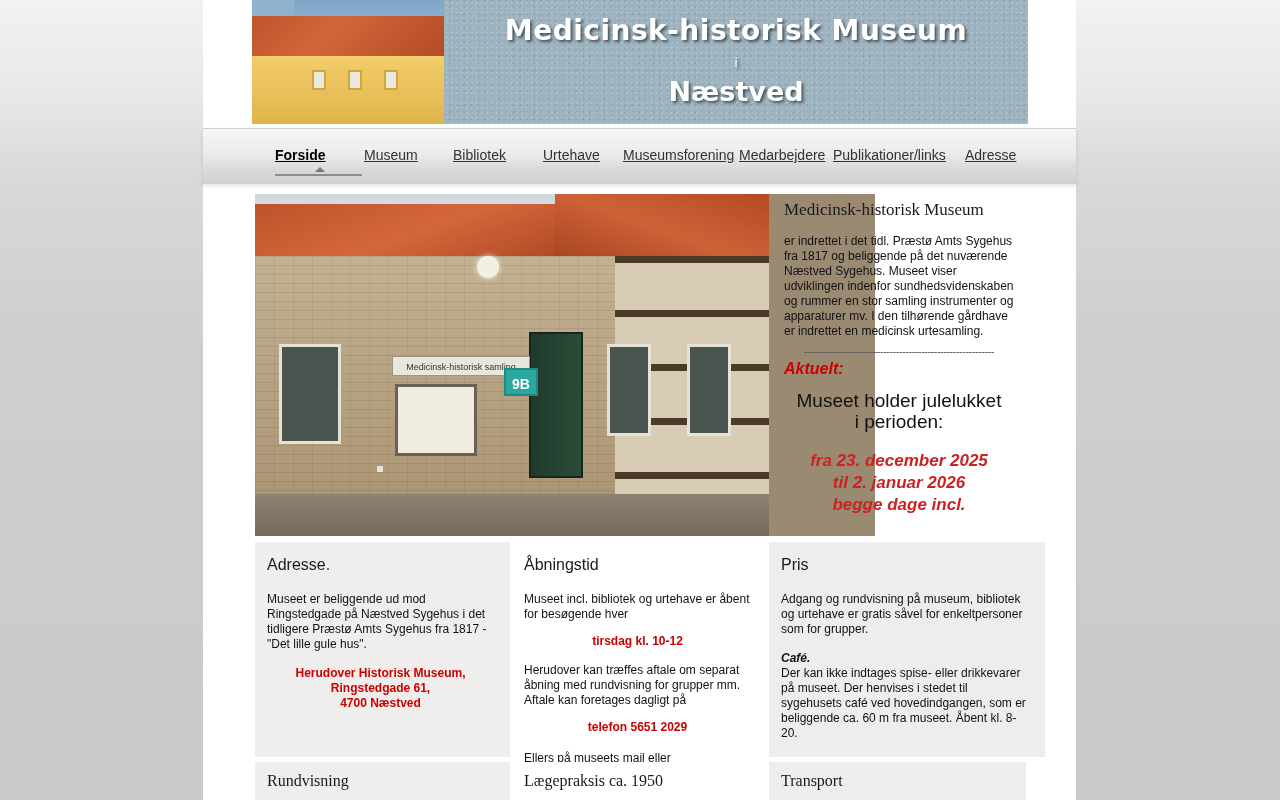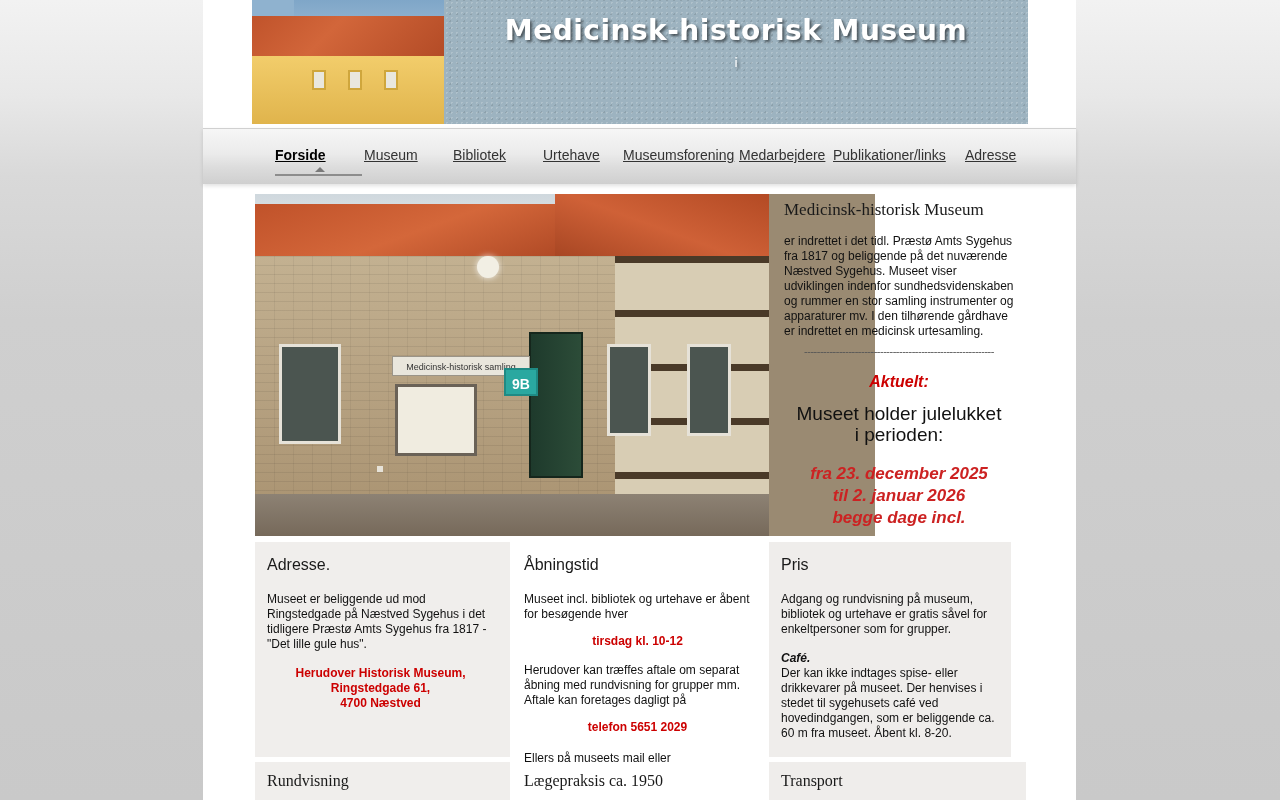--- a/index.html
+++ b/index.html
@@ -164,22 +164,22 @@
     font-size: 17px; font-weight: normal; color: #1a1a1a;
   }
   .intro p.body {
     margin: 0; font-size: 12px; line-height: 15px; color: #111;
   }
   .intro .divider {
     margin: 6px 0 2px 0; font-size: 11px; color: #555; letter-spacing: -0.5px;
     text-align: center; overflow: hidden; white-space: nowrap;
   }
   .intro .aktuelt {
-    text-align: center; color: #cc0000; font-weight: bold; font-style: italic;
-    font-size: 16px; margin: 16px 0 12px 0;
+    text-align: left; color: #cc0000; font-weight: bold; font-style: italic;
+    font-size: 16px; margin: 3px 0 12px 0;
   }
   .intro .julelukket {
     text-align: center; font-size: 19px; color: #111; line-height: 21px; margin-bottom: 18px;
   }
   .intro .dates {
     text-align: center; color: #cc2222; font-weight: bold; font-style: italic;
     font-size: 17px; line-height: 22px;
   }
 
   
@@ -194,21 +194,21 @@
   }
   .card h3 {
     margin: 0 0 18px 0;
     font-family: Liberation Sans, sans-serif;
     font-size: 16px; font-weight: normal; color: #1a1a1a;
   }
   .card p { margin: 0; font-size: 12px; line-height: 15px; color: #111; }
   .card .red-center { color:#cc0000; font-weight:bold; text-align:center; }
   .card-1 { left: 0; width: 255px; background: #f0eeec; }
   .card-2 { left: 257px; width: 255px; background: #ffffff; }
-  .card-3 { left: 514px; width: 242px; background: #efedeb; }
+  .card-3 { left: 514px; width: 276px; background: #efedeb; }
   .cafe { color:#cc0000; font-weight:bold; font-style:italic; }
 
   
   .bottom-row {
     position: absolute; left: 255px; top: 762px;
     width: 771px; height: 38px; padding-left: 11px;
   }
   .bcell {
     position: absolute; top: 0; height: 38px; padding: 10px 0 0 12px;
     font-family: "Liberation Serif", serif; font-size: 16px; color: #1a1a1a;
@@ -230,20 +230,21 @@
       <div class="bld-left"></div>
       <div class="roof"></div>
       <div class="wall"></div>
       <div class="win" style="left:60px; top:70px;"></div>
       <div class="win" style="left:96px; top:70px;"></div>
       <div class="win" style="left:132px; top:70px;"></div>
     </div>
     <div class="banner-title">
       <div class="t1">Medicinsk-historisk Museum</div>
       <div class="t2">i</div>
+      <div class="t3">Næstved</div>
     </div>
   </div>
 
   <div class="navbar">
     <div class="navbar-inner">
       <div class="nav-item active" style="left:20px;">Forside</div>
       <div class="nav-item" style="left:109px;">Museum</div>
       <div class="nav-item" style="left:198px;">Bibliotek</div>
       <div class="nav-item" style="left:288px;">Urtehave</div>
       <div class="nav-item" style="left:368px;">Museumsforening</div>

